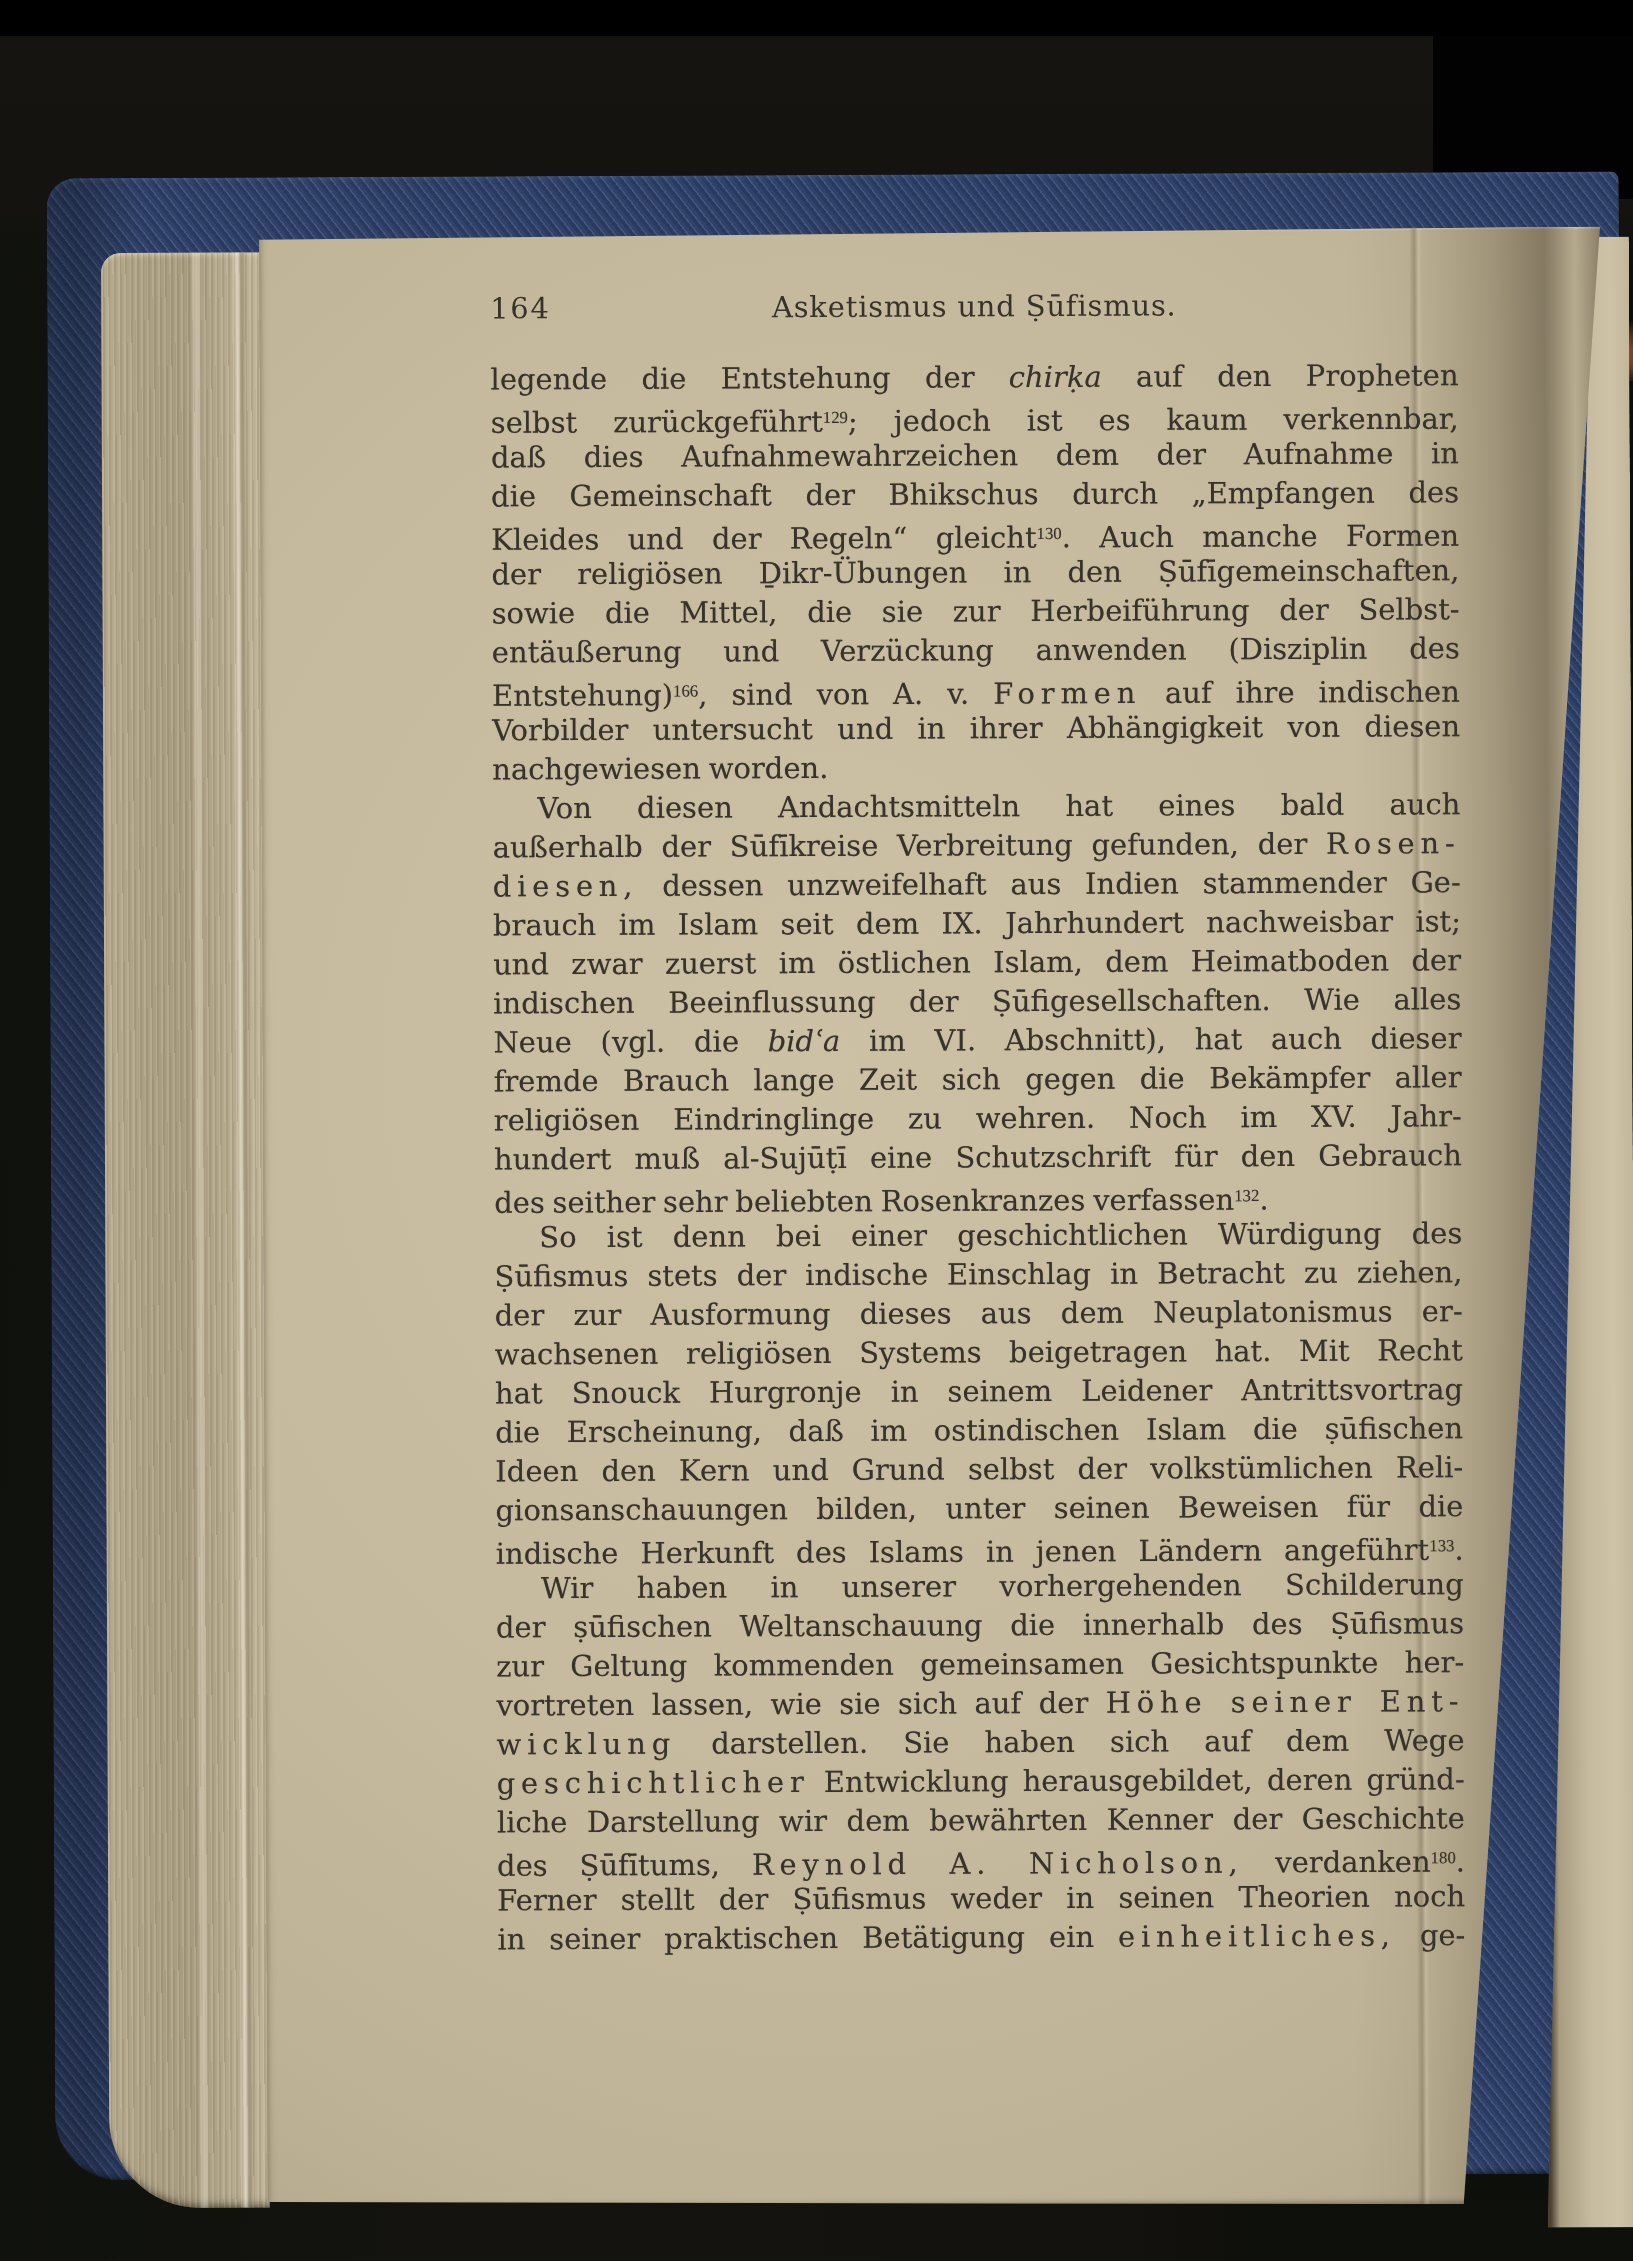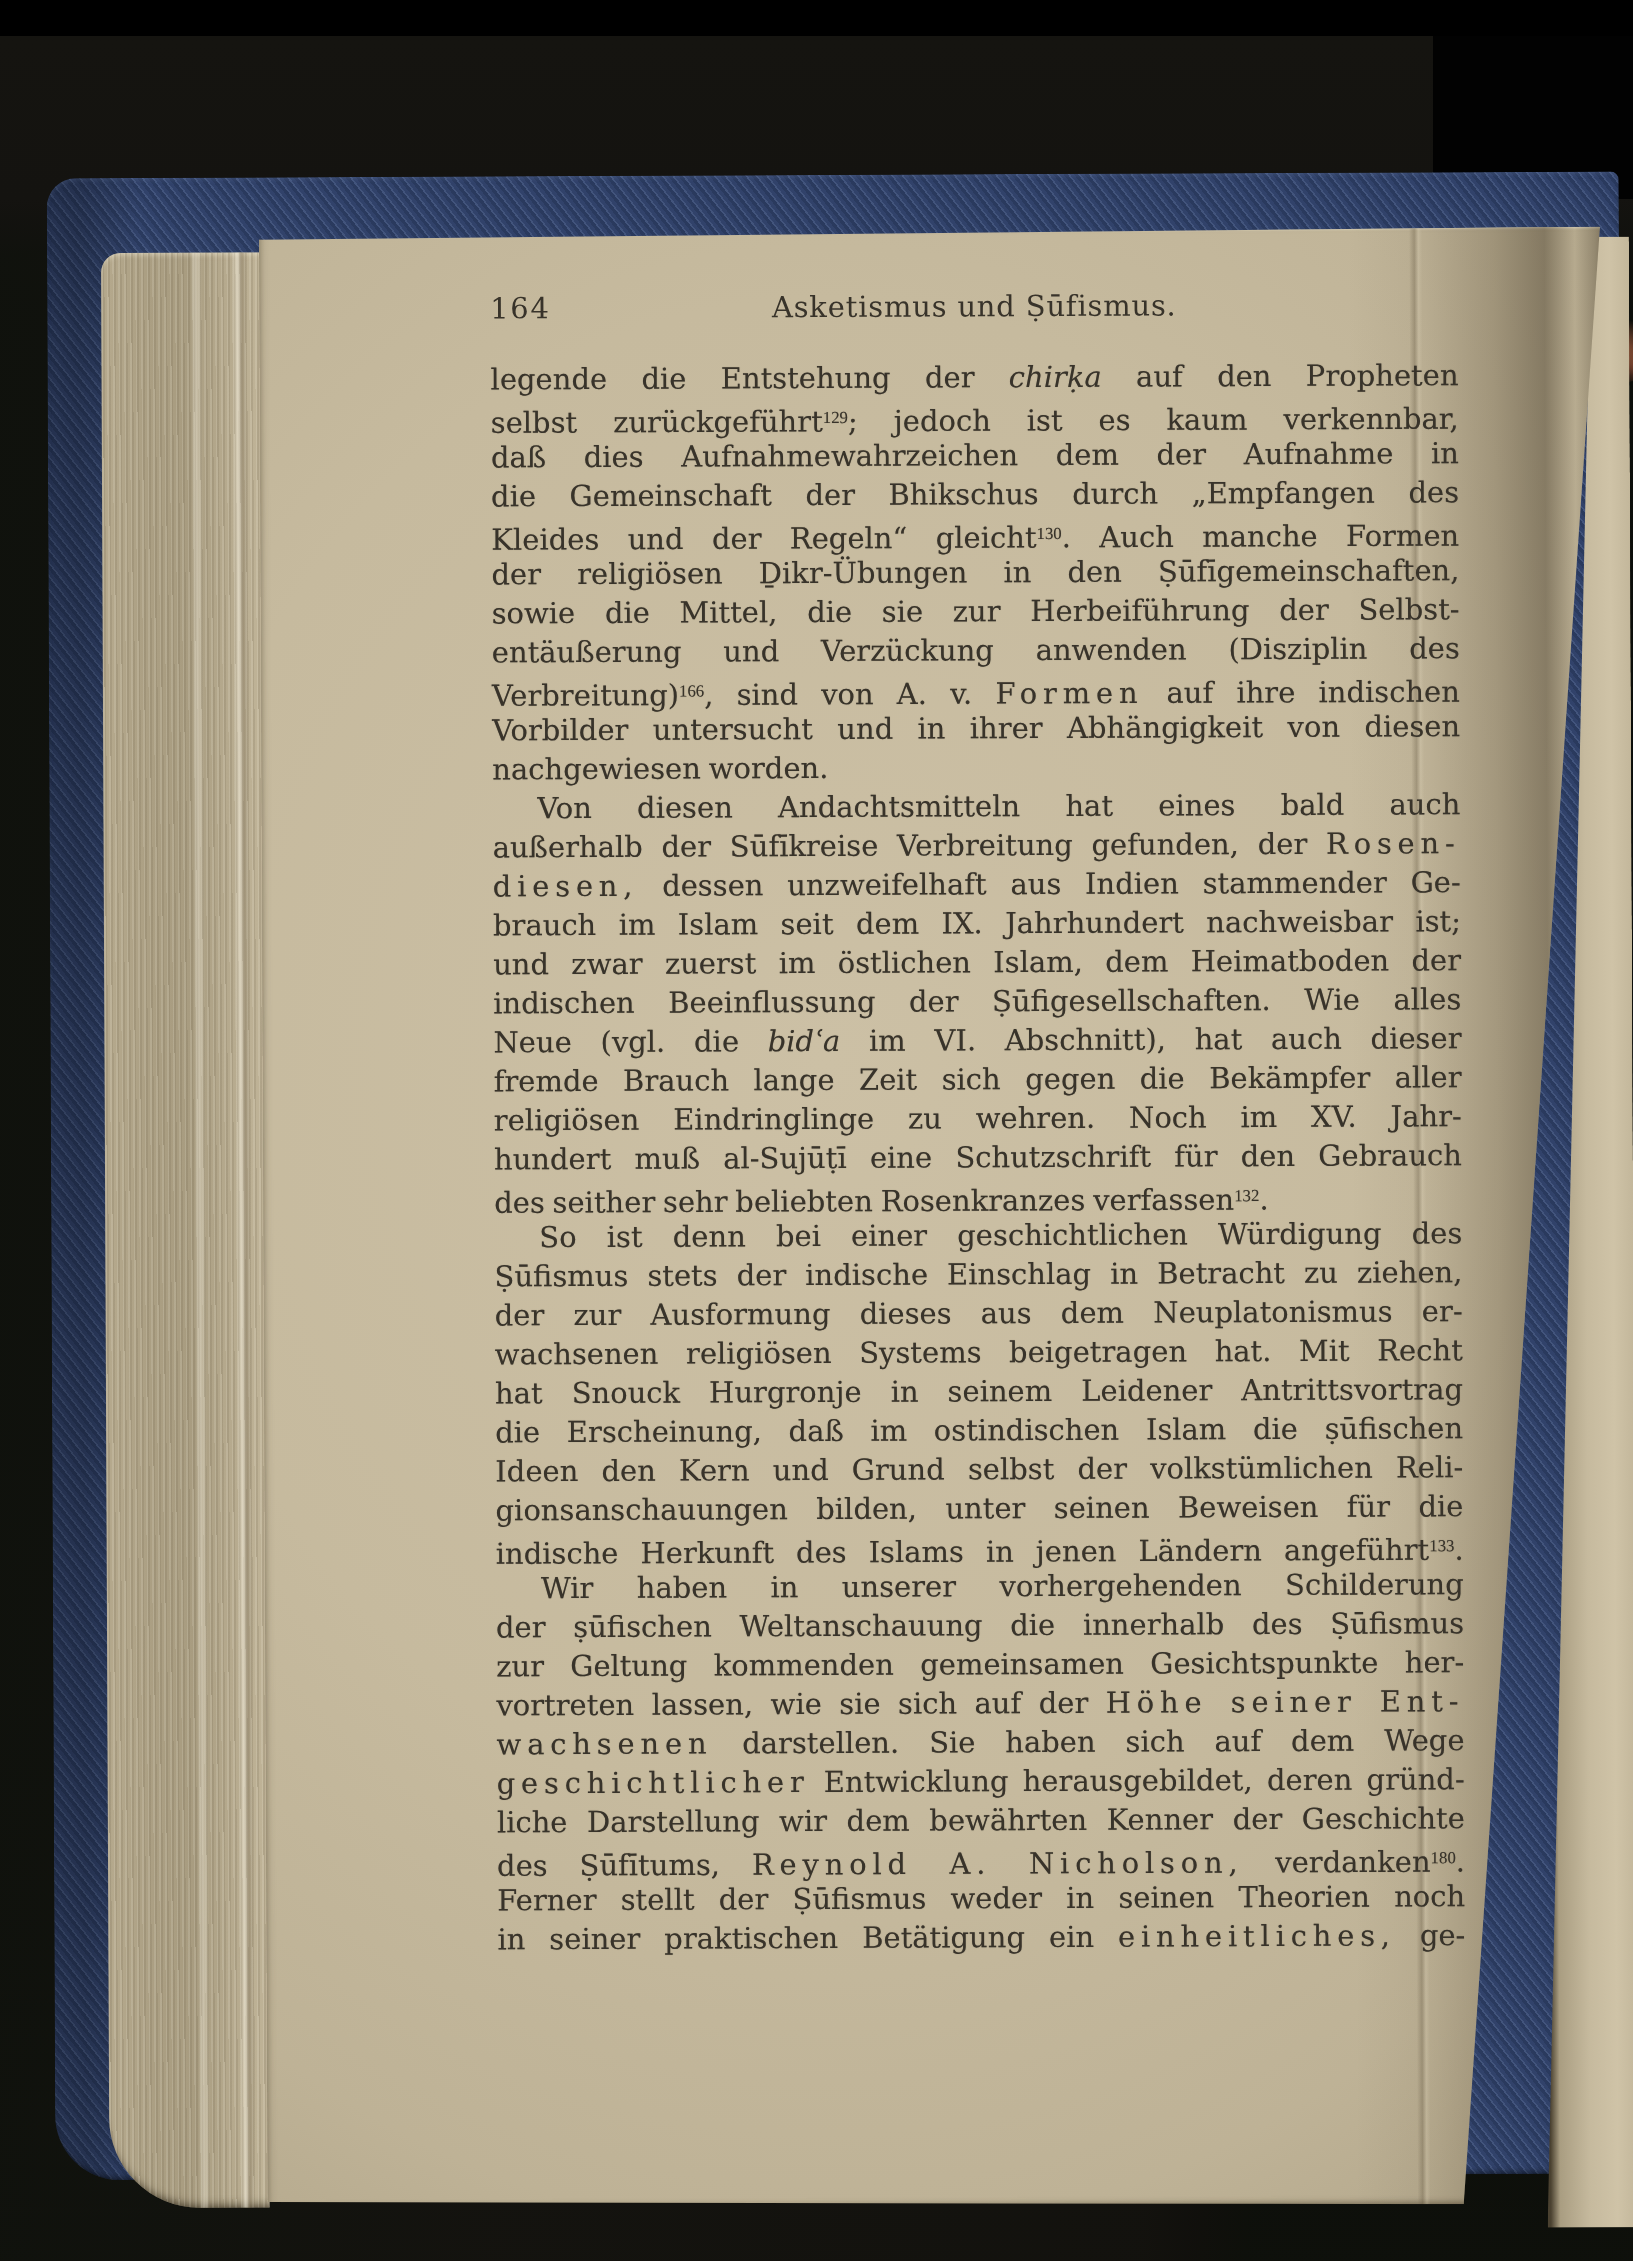--- a/index.html
+++ b/index.html
@@ -109,21 +109,21 @@
 
       <div class="text-block" id="text-block">
           <div class="line"><span>legende die Entstehung der </span><span class="it">chirḳa</span><span> auf den Propheten</span></div>
           <div class="line"><span>selbst zurückgeführt</span><span class="sup">129</span><span>; jedoch ist es kaum verkennbar,</span></div>
           <div class="line"><span>daß dies Aufnahmewahrzeichen dem der Aufnahme in</span></div>
           <div class="line"><span>die Gemeinschaft der Bhikschus durch „Empfangen des</span></div>
           <div class="line"><span>Kleides und der Regeln“ gleicht</span><span class="sup">130</span><span>. Auch manche Formen</span></div>
           <div class="line"><span>der religiösen Ḏikr-Übungen in den Ṣūfīgemeinschaften,</span></div>
           <div class="line"><span>sowie die Mittel, die sie zur Herbeiführung der Selbst-</span></div>
           <div class="line"><span>entäußerung und Verzückung anwenden (Disziplin des</span></div>
-          <div class="line"><span>Verbreitung)</span><span class="sup">166</span><span>, sind von A. v. </span><span class="sp">Formen</span><span> auf ihre indischen</span></div>
+          <div class="line"><span>Entstehung)</span><span class="sup">166</span><span>, sind von A. v. </span><span class="sp">Formen</span><span> auf ihre indischen</span></div>
           <div class="line"><span>Vorbilder untersucht und in ihrer Abhängigkeit von diesen</span></div>
           <div class="line last"><span>nachgewiesen worden.</span></div>
           <div class="line indent"><span>Von diesen Andachtsmitteln hat eines bald auch</span></div>
           <div class="line"><span>außerhalb der Sūfīkreise Verbreitung gefunden, der </span><span class="sp">Rosen-</span></div>
           <div class="line"><span class="sp">diesen,</span><span> dessen unzweifelhaft aus Indien stammender Ge-</span></div>
           <div class="line"><span>brauch im Islam seit dem IX. Jahrhundert nachweisbar ist;</span></div>
           <div class="line"><span>und zwar zuerst im östlichen Islam, dem Heimatboden der</span></div>
           <div class="line"><span>indischen Beeinflussung der Ṣūfigesellschaften. Wie alles</span></div>
           <div class="line"><span>Neue (vgl. die </span><span class="it">bidʿa</span><span> im VI. Abschnitt), hat auch dieser</span></div>
           <div class="line"><span>fremde Brauch lange Zeit sich gegen die Bekämpfer aller</span></div>
@@ -136,21 +136,21 @@
           <div class="line"><span>wachsenen religiösen Systems beigetragen hat. Mit Recht</span></div>
           <div class="line"><span>hat Snouck Hurgronje in seinem Leidener Antrittsvortrag</span></div>
           <div class="line"><span>die Erscheinung, daß im ostindischen Islam die ṣūfischen</span></div>
           <div class="line"><span>Ideen den Kern und Grund selbst der volkstümlichen Reli-</span></div>
           <div class="line"><span>gionsanschauungen bilden, unter seinen Beweisen für die</span></div>
           <div class="line"><span>indische Herkunft des Islams in jenen Ländern angeführt</span><span class="sup">133</span><span>.</span></div>
           <div class="line indent"><span>Wir haben in unserer vorhergehenden Schilderung</span></div>
           <div class="line"><span>der ṣūfischen Weltanschauung die innerhalb des Ṣūfismus</span></div>
           <div class="line"><span>zur Geltung kommenden gemeinsamen Gesichtspunkte her-</span></div>
           <div class="line"><span>vortreten lassen, wie sie sich auf der </span><span class="sp">Höhe seiner Ent-</span></div>
-          <div class="line"><span class="sp">wachsenen</span><span> darstellen. Sie haben sich auf dem Wege</span></div>
+          <div class="line"><span class="sp">wicklung</span><span> darstellen. Sie haben sich auf dem Wege</span></div>
           <div class="line"><span class="sp">geschichtlicher</span><span> Entwicklung herausgebildet, deren gründ-</span></div>
           <div class="line"><span>liche Darstellung wir dem bewährten Kenner der Geschichte</span></div>
           <div class="line"><span>des Ṣūfītums, </span><span class="sp">Reynold A. Nicholson,</span><span> verdanken</span><span class="sup">180</span><span>.</span></div>
           <div class="line"><span>Ferner stellt der Ṣūfismus weder in seinen Theorien noch</span></div>
           <div class="line"><span>in seiner praktischen Betätigung ein </span><span class="sp">einheitliches,</span><span> ge-</span></div>
         </div>
     </div>
   </div>
 </div>
 

